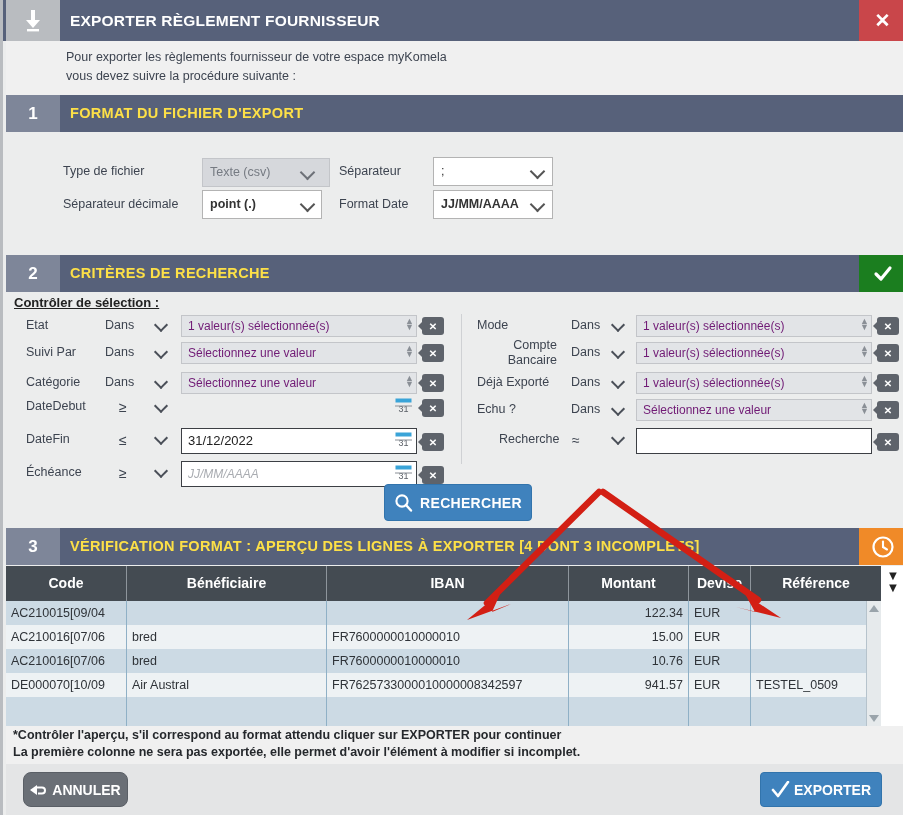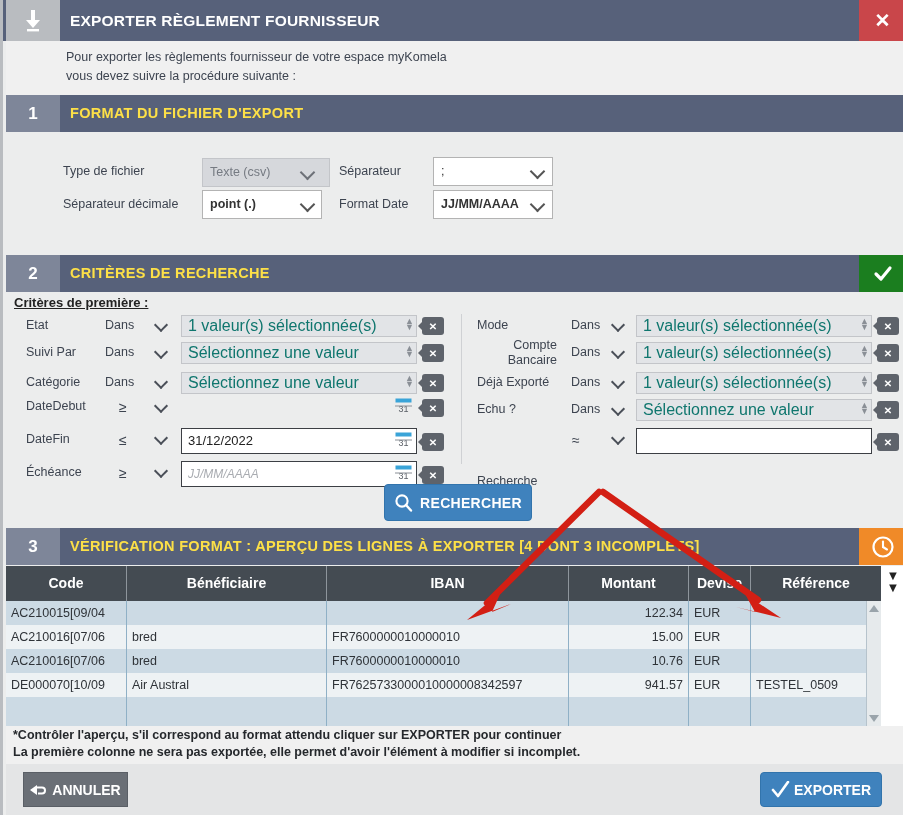--- a/index.html
+++ b/index.html
@@ -99,22 +99,22 @@
   }
   .vdivider{position:absolute;left:455px;top:22px;width:1px;height:150px;background:#cfd1d4;}
   .rowlabel{position:absolute;color:#3d4450;font-size:12.5px;}
   .oper{position:absolute;color:#3d4450;font-size:12.5px;}
   .opercaret{
     position:absolute;width:8px;height:8px;border-right:2px solid #4a4f58;border-bottom:2px solid #4a4f58;
     transform:rotate(45deg);
   }
   .valbox{
     position:absolute;box-sizing:border-box;height:22px;
-    border:1px solid #c3c5c9;background:#e2e4e7;color:#0f766e;
-    font-size:16px;line-height:20px;padding-left:6px;
+    border:1px solid #c3c5c9;background:#e2e4e7;color:#701a75;
+    font-size:12px;line-height:20px;padding-left:6px;
     white-space:nowrap;overflow:hidden;
   }
   .spin{
     position:absolute;width:9px;height:12px;color:#8a8f96;font-size:9px;
     line-height:6px;text-align:center;
   }
   .datebox{
     position:absolute;box-sizing:border-box;height:26px;
     border:1px solid #3c3f44;background:#fff;color:#222;
     font-size:13px;line-height:24px;padding-left:6px;
@@ -178,21 +178,21 @@
   }
 
   
   .footnote{position:absolute;left:3px;top:726px;width:900px;height:38px;background:#f0f0f0;}
   .fn{position:absolute;left:7px;font-size:12.5px;font-weight:bold;color:#25282c;}
   .fn.l1{top:2px;}
   .fn.l2{top:19px;}
   .footer{position:absolute;left:3px;top:764px;width:900px;height:51px;background:#e4e5e6;}
   .cancelbtn{
     position:absolute;left:17px;top:8px;width:103px;height:33px;
-    background:#6a6f76;border:1px solid #5a5f66;border-radius:0;
+    background:#6a6f76;border:1px solid #5a5f66;border-radius:8px;
     color:#fff;font-weight:bold;font-size:14px;
     display:flex;align-items:center;justify-content:center;gap:5px;cursor:pointer;
   }
   .exportbtn{
     position:absolute;right:24px;top:8px;width:120px;height:33px;
     background:#3f82bd;border:1px solid #3274ac;border-radius:4px;
     color:#fff;font-weight:bold;font-size:14px;
     display:flex;align-items:center;justify-content:center;gap:4px;cursor:pointer;
   }
 
@@ -247,21 +247,21 @@
     <div class="secnum">2</div>
     <div class="sectitle">CRITÈRES DE RECHERCHE</div>
     <div class="sec-badge badge-green">
       <svg width="22" height="22" viewBox="0 0 22 22">
         <polyline points="4,11 9,16 18,5" fill="none" stroke="#ffffff" stroke-width="3.2" stroke-linecap="round" stroke-linejoin="round"></polyline>
       </svg>
     </div>
   </div>
 
   <div class="sec2body">
-    <div class="crit-title">Critères de première :</div>
+    <div class="crit-title">Contrôler de sélection :</div>
     <div class="vdivider"></div>
 
     <div class="rowlabel" style="left:20px;top:26px;">Etat</div>
     <div class="oper" style="left:99px;top:26px;">Dans</div>
     <div class="opercaret" style="left:150px;top:28px;"></div>
     <div class="valbox" style="left:175px;top:23px;width:236px;">1 valeur(s) sélectionnée(s)</div>
     <div class="spin" style="left:399px;top:26px;">▲<br>▼</div>
     <div class="clrbtn" style="left:416px;top:25px;">
         <span class="nub"></span>
       </div>
@@ -351,21 +351,21 @@
 
     <div class="rowlabel" style="left:471px;top:110px;">Echu ?</div>
     <div class="oper" style="left:565px;top:110px;">Dans</div>
     <div class="opercaret" style="left:607px;top:112px;"></div>
     <div class="valbox" style="left:630px;top:107px;width:236px;">Sélectionnez une valeur</div>
     <div class="spin" style="left:854px;top:110px;">▲<br>▼</div>
     <div class="clrbtn" style="left:871px;top:109px;">
         <span class="nub"></span>
       </div>
 
-    <div class="rowlabel" style="left:471px;top:140px;margin-top:42px;">Recherche</div>
+    <div class="rowlabel" style="left:493px;top:140px;">Recherche</div>
     <div class="oper" style="left:566px;top:140px;font-size:14px;">≈</div>
     <div class="opercaret" style="left:607px;top:141px;"></div>
     <div class="textbox" style="left:630px;top:136px;width:236px;"></div>
     <div class="clrbtn" style="left:871px;top:141px;">
         <span class="nub"></span>
       </div>
   </div>
 
   <div class="searchbtn">
     <svg width="19" height="19" viewBox="0 0 19 19">

